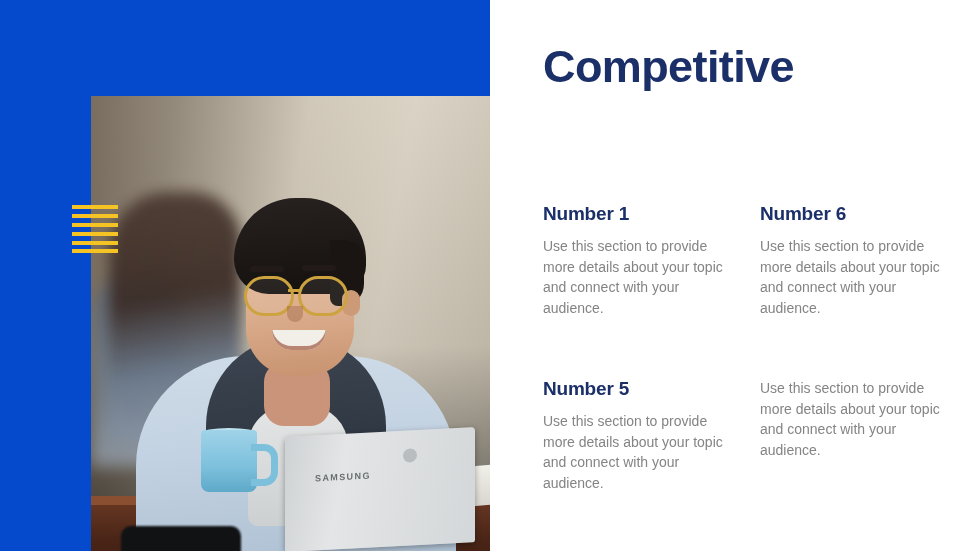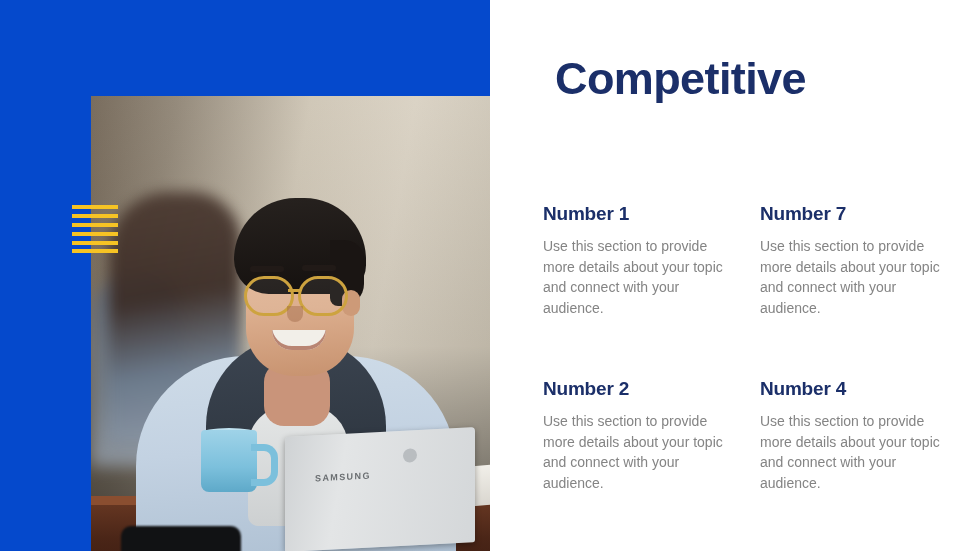--- a/index.html
+++ b/index.html
@@ -337,21 +337,21 @@
     left: 543px;
     top: 0;
     width: 420px;
     height: 551px;
   }
   .title {
     position: absolute;
     left: 0;
     top: 42px;
     width: 400px;
-    margin: 12px;
+    margin: 0;
     font-size: 45px;
     line-height: 1.12;
     font-weight: bold;
     letter-spacing: -0.6px;
     color: #1b2f69;
   }
   .grid {
     position: absolute;
     left: 0;
     top: 203px;
@@ -439,30 +439,29 @@
     <h1 class="title"><span>Competitive</span><br></h1>
 
     <div class="grid">
 
       <div class="cell">
         <h2 class="cell-heading">Number 1</h2>
         <p class="cell-body">Use this section to provide more details about your topic and connect with your audience.</p>
       </div>
 
       <div class="cell">
-        <h2 class="cell-heading">Number 7</h2>
+        <h2 class="cell-heading">Number 6</h2>
         <p class="cell-body">Use this section to provide more details about your topic and connect with your audience.</p>
       </div>
 
       <div class="cell">
-        <h2 class="cell-heading">Number 2</h2>
+        <h2 class="cell-heading">Number 5</h2>
         <p class="cell-body">Use this section to provide more details about your topic and connect with your audience.</p>
       </div>
 
       <div class="cell">
-        <h2 class="cell-heading">Number 4</h2>
         <p class="cell-body">Use this section to provide more details about your topic and connect with your audience.</p>
       </div>
 
     </div>
   </div>
 
 </div>
 
 </body></html>

